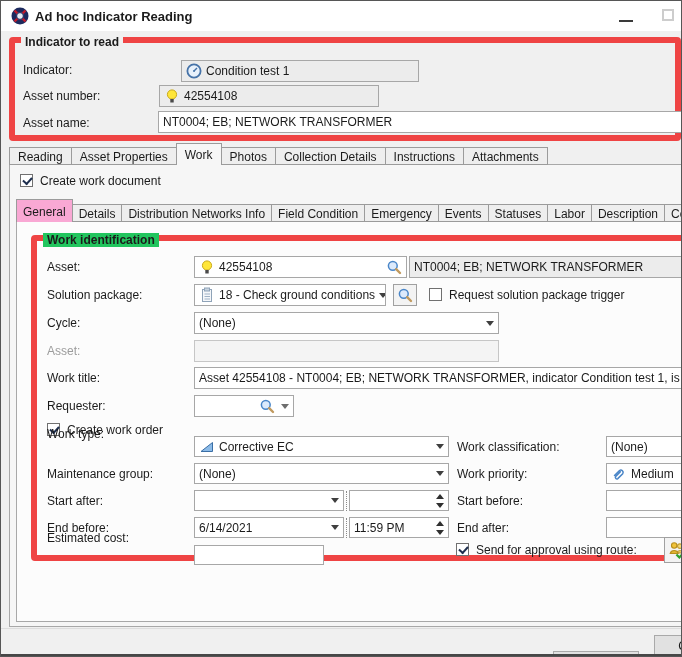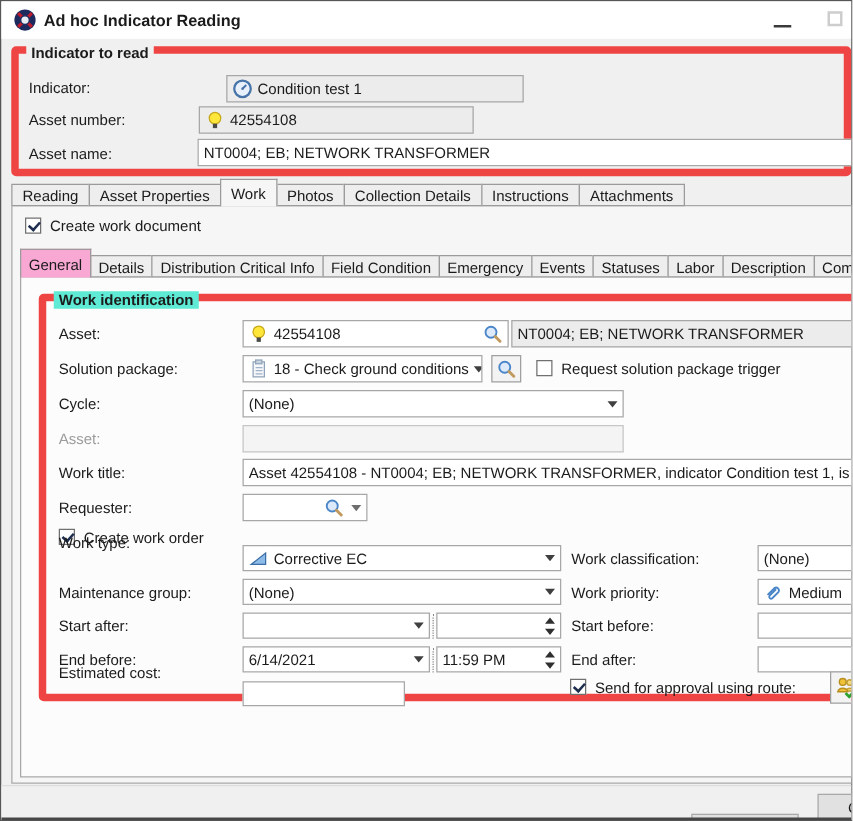--- a/index.html
+++ b/index.html
@@ -57,21 +57,21 @@
   .tab { height:18px; padding:2px 8px 0; background:#eeeeee; border:1px solid #9b9b9b; margin-left:-1px; white-space:nowrap; }
   .tab:first-child { margin-left:0; }
   .tabs.outer .tab.sel { height:22px; padding-top:4px; background:#f6f6f6; border-bottom:none; z-index:4; }
   .tabs.inner .tab { padding:2px 6px 0; }
   .tabs.inner .tab.sel { height:23px; padding-top:5px; background:#f9a8d4; border-bottom:none; z-index:4; }
 
   .page { position:absolute; border:1px solid #a8a8a8; }
   #workPage    { left:8px;  top:163px; width:690px; height:463px; background:#f6f6f6; z-index:2; }
   #generalPage { left:6px;  top:56px;  width:690px; height:401px; background:#fcfcfc; }
   #workIdGroup { left:14px; top:13px;  width:700px; height:326px; }
-  #workIdGroup > .gtitle { background:#5eead4; }
+  #workIdGroup > .gtitle { background:#22c55e; }
 
   .sqbtn { position:absolute; width:24px; height:22px; background:#f3f3f3; border:1px solid #a0a0a0;
            display:flex; align-items:center; justify-content:center; }
 
   
   .bottombar { position:absolute; left:0; top:627px; width:682px; height:30px; background:#f0f0f0; border-top:1px solid #dddddd; }
   .btn { position:absolute; top:6px; height:22px; width:86px; background:#e1e1e1; border:1px solid #a9a9a9;
          display:flex; align-items:center; justify-content:center; }
   .bstrip { position:absolute; left:0; top:653px; width:682px; height:4px; background:#474747; }
 </style>
@@ -133,21 +133,21 @@
   </div>
 
   <div class="page" id="workPage">
 
     <div class="cb on" style="left:10px;top:9px;"></div>
     <span class="lbl" style="left:30px;top:9px;">Create work document</span>
 
     <div class="tabs inner" style="left:6px;top:34px;height:23px;">
       <div class="tab sel">General</div>
       <div class="tab">Details</div>
-      <div class="tab">Distribution Critical Info</div>
+      <div class="tab">Distribution Networks Info</div>
       <div class="tab">Field Condition</div>
       <div class="tab">Emergency</div>
       <div class="tab">Events</div>
       <div class="tab">Statuses</div>
       <div class="tab">Labor</div>
       <div class="tab">Description</div>
       <div class="tab">Completion Inf</div>
     </div>
 
     <div class="page" id="generalPage">

